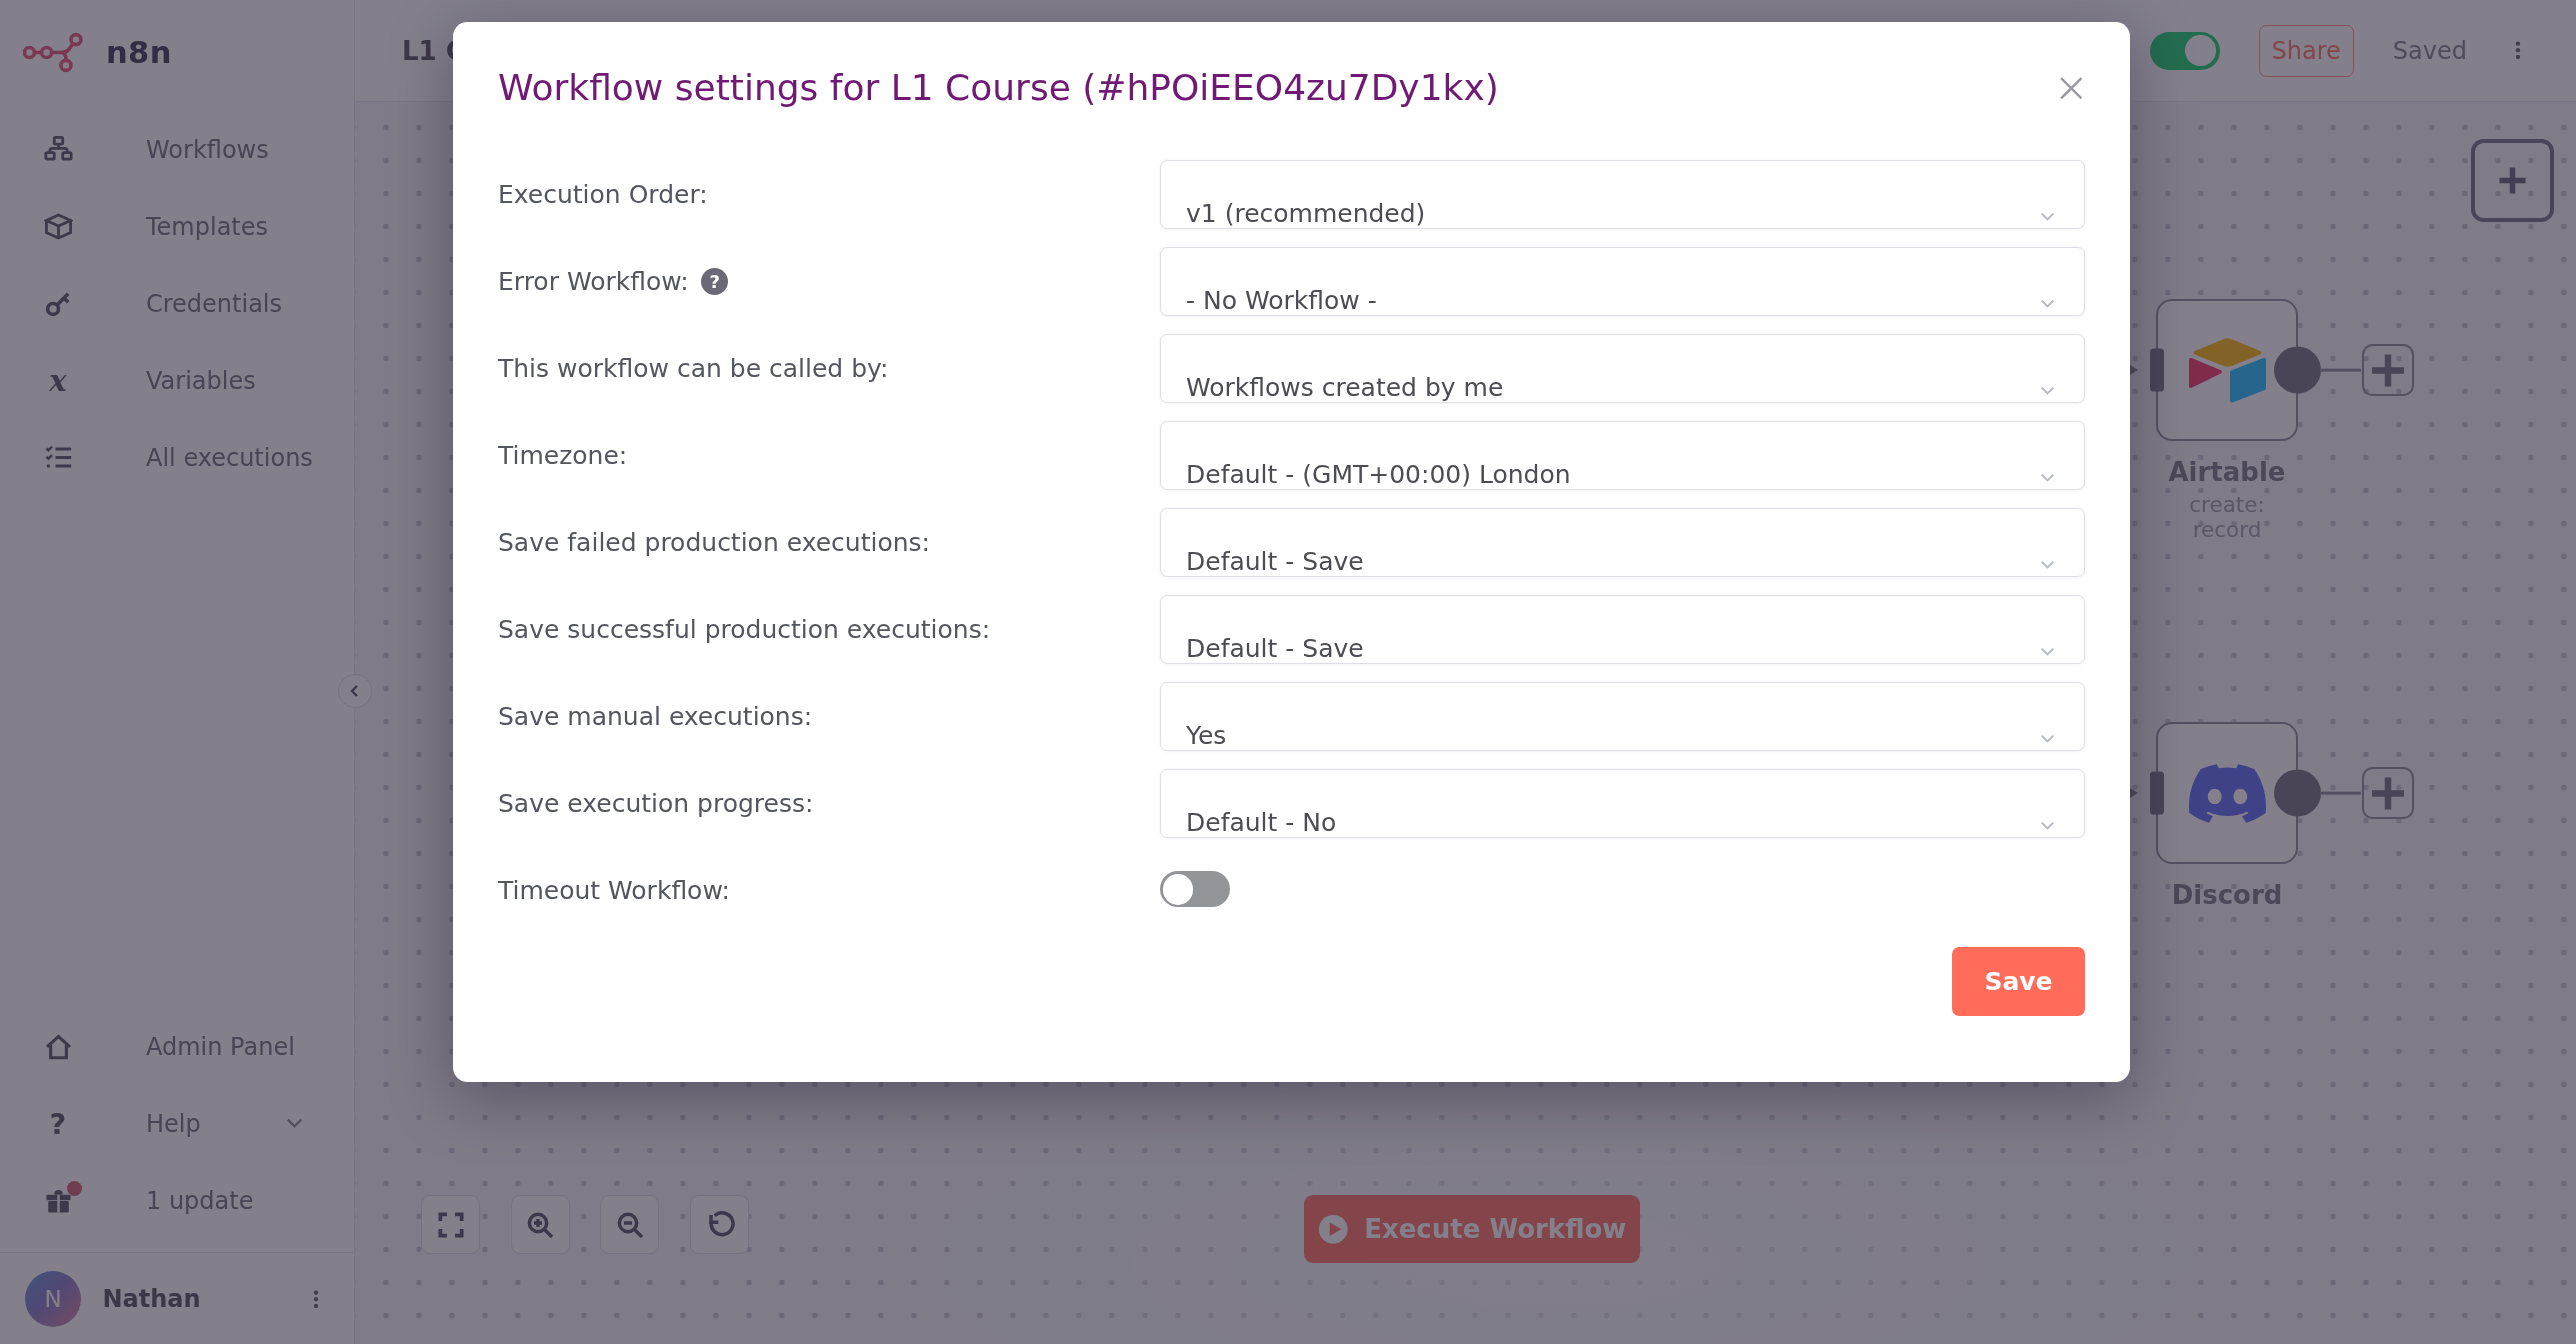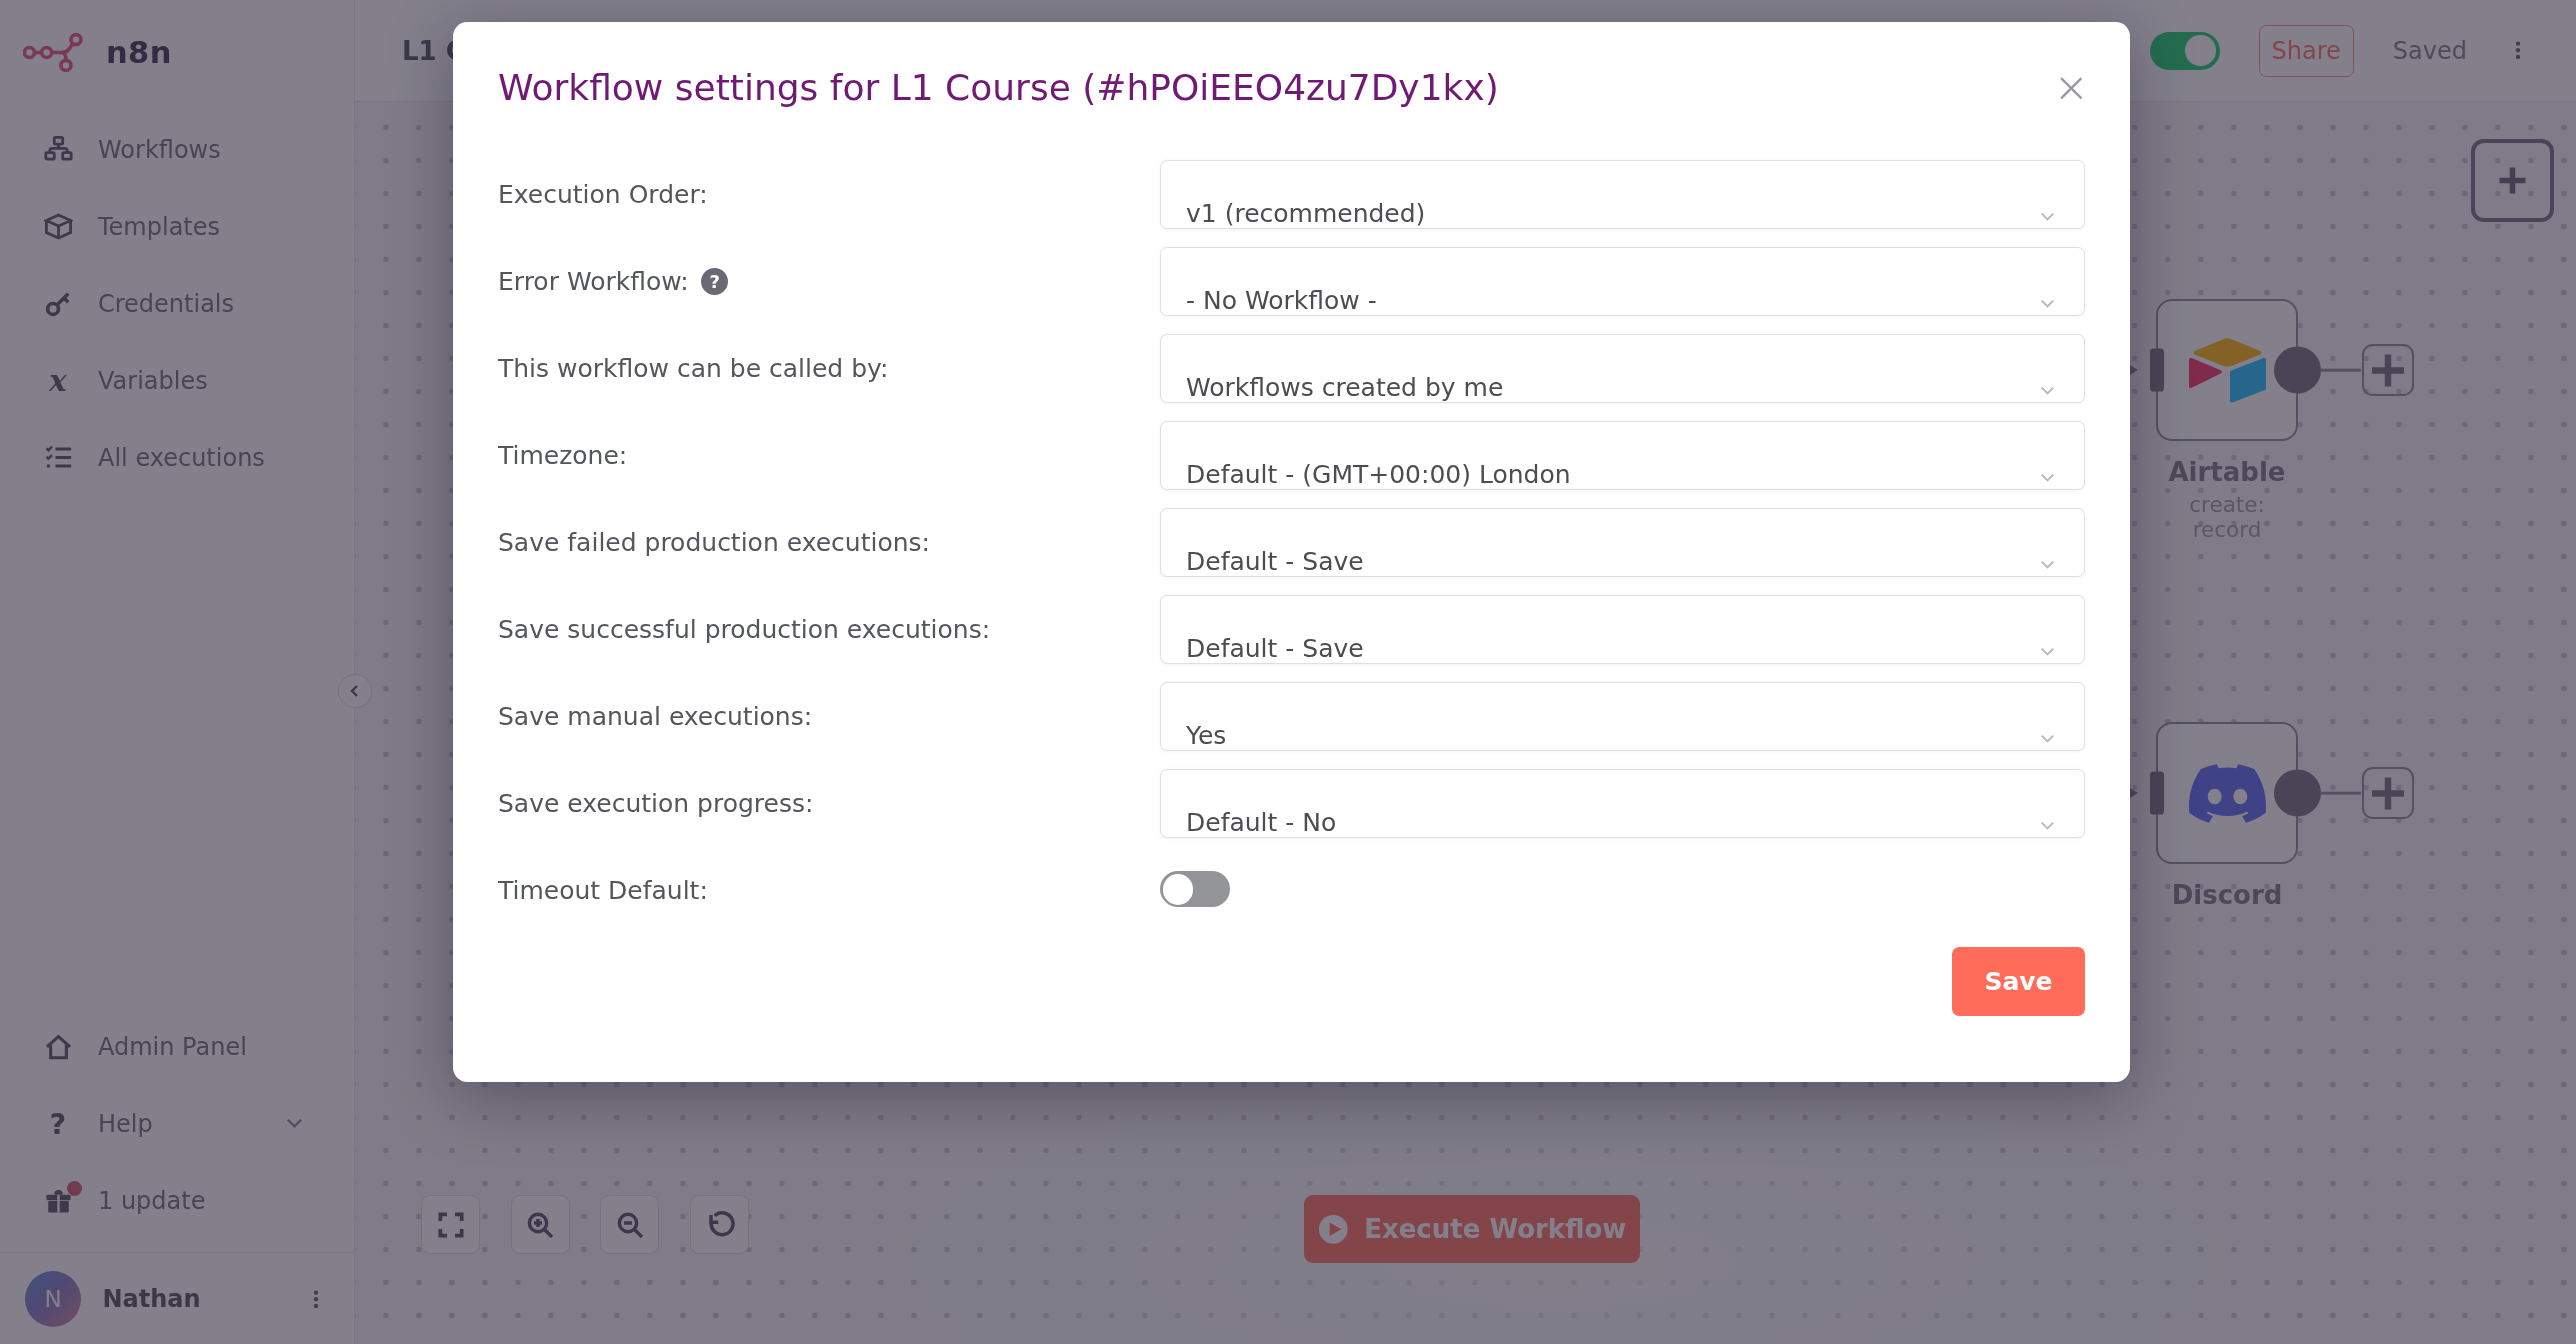--- a/index.html
+++ b/index.html
@@ -9,21 +9,21 @@
   .app { display: flex; width: 100%; height: 100%; }
 
   
   .sidebar { width: 355px; background: #fff; border-right: 0.9px solid #e4e2e8; display: flex; flex-direction: column; flex: 0 0 355px; }
   .logo-row { display: flex; align-items: center; gap: 20px; padding: 30.5px 0 0 23px; height: 75px; }
   .logo-mark { width: 63px; height: 41px; }
   .logo-text { font-size: 30.5px; font-weight: 700; color: #38304a; letter-spacing: 0.4px; }
   .menu { display: flex; flex-direction: column; }
   .menu.top { margin-top: 36px; }
   .menu.bottom { margin-top: auto; margin-bottom: 12.6px; }
-  .menu-item { height: 77px; display: flex; align-items: center; padding-left: 41px; cursor: pointer; }
+  .menu-item { height: 77px; display: flex; align-items: center; padding-left: 41px; cursor: pointer; gap: 48px; }
   .mi-icon { width: 34px; display: flex; justify-content: center; align-items: center; margin-right: 23px; color: #524e5e; position: relative; }
   .mi-icon svg { width: 29px; height: 29px; }
   .mi-label { font-size: 24px; color: #6b6875; }
   .var-x { font-family: "DejaVu Serif", serif; font-style: italic; font-weight: 700; font-size: 29px; color: #524e5e; }
   .help-q { font-size: 29px; font-weight: 700; color: #524e5e; }
   .mi-chevron { margin-left: auto; margin-right: 48px; color: #8a8794; }
   .update-dot { position: absolute; top: -5.4px; right: -7.2px; width: 15.3px; height: 15.3px; border-radius: 50%; background: #d4556a; }
   .sidebar-divider { height: 0.9px; background: #e4e2e8; }
   .user-row { height: 92px; display: flex; align-items: center; padding: 0 27px 0 25px; gap: 21.5px; }
   .avatar { width: 56px; height: 56px; border-radius: 50%; background: linear-gradient(135deg, #5b8fd8 0%, #7f74c2 45%, #d78098 100%); color: #fff; display: flex; align-items: center; justify-content: center; font-size: 23px; }
@@ -432,21 +432,21 @@
         <span class="chev">
             <svg width="23" height="23" viewBox="0 0 24 24" fill="none" stroke="currentColor" stroke-width="2.2">
               <path d="M6 9l6 6 6-6"></path>
             </svg>
           </span>
       </div>
     </div>
 
     <div class="form-row">
       <div class="row-label">
-          <span>Timeout Default:</span>
+          <span>Timeout Workflow:</span>
         </div>
       <div style="flex:1;">
         <button class="toggle"><span class="knob"></span></button>
       </div>
     </div>
 
   </div>
 
   <div class="modal-footer">
     <button class="save-btn">Save</button>

